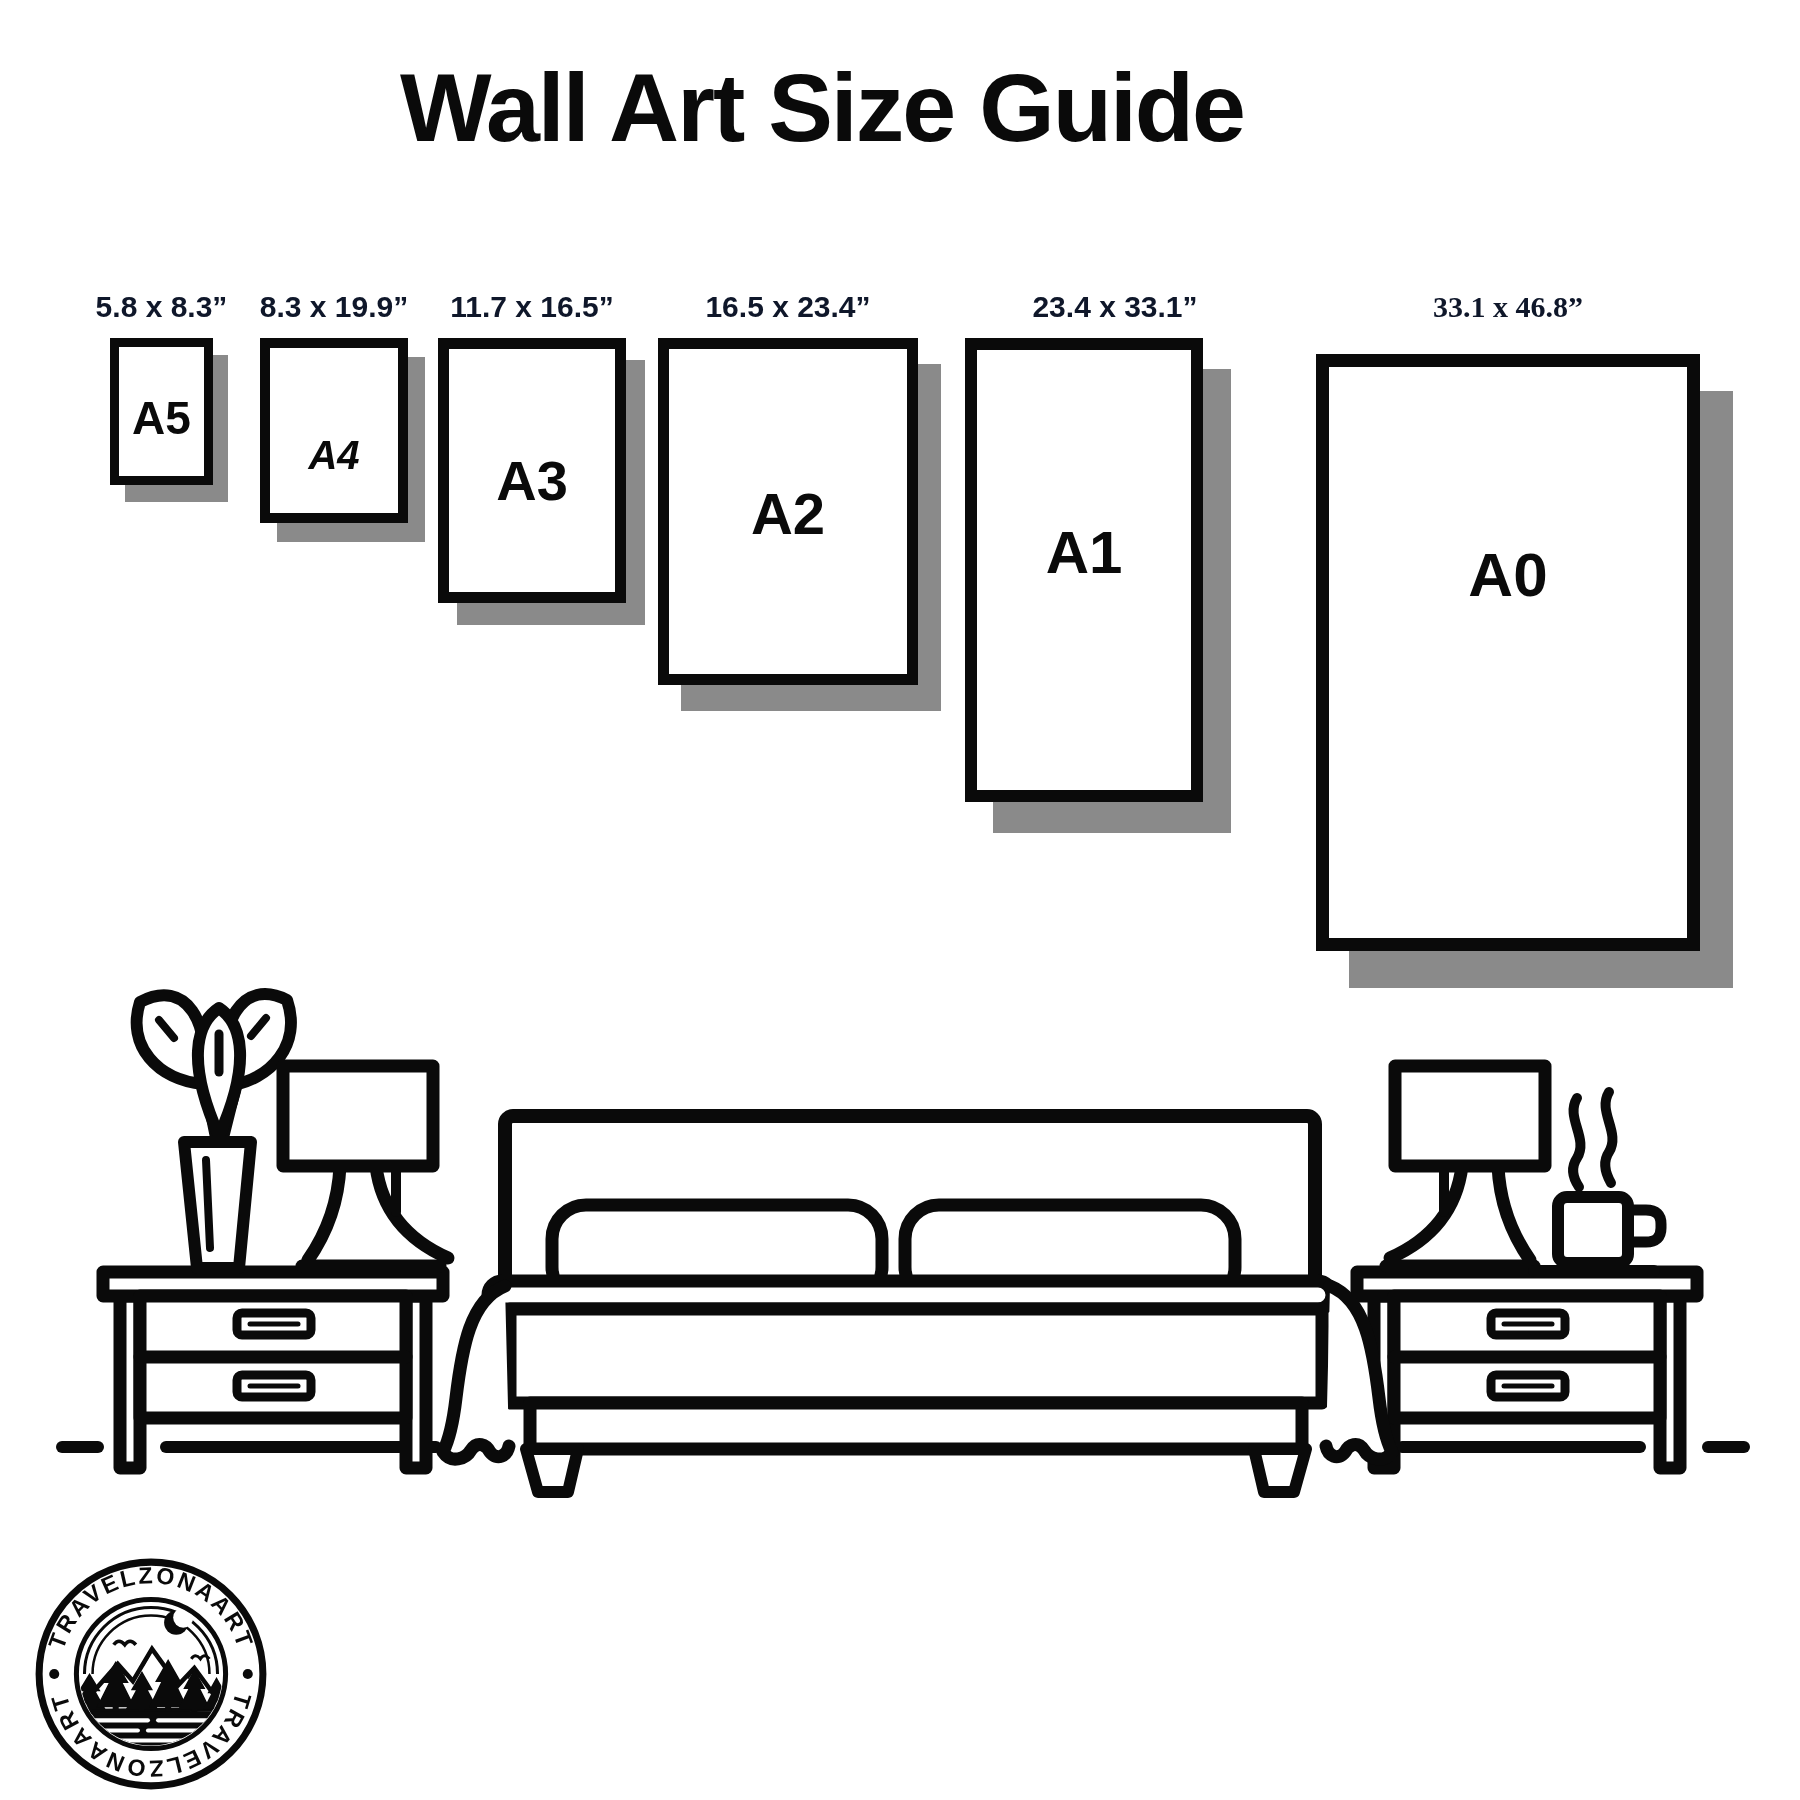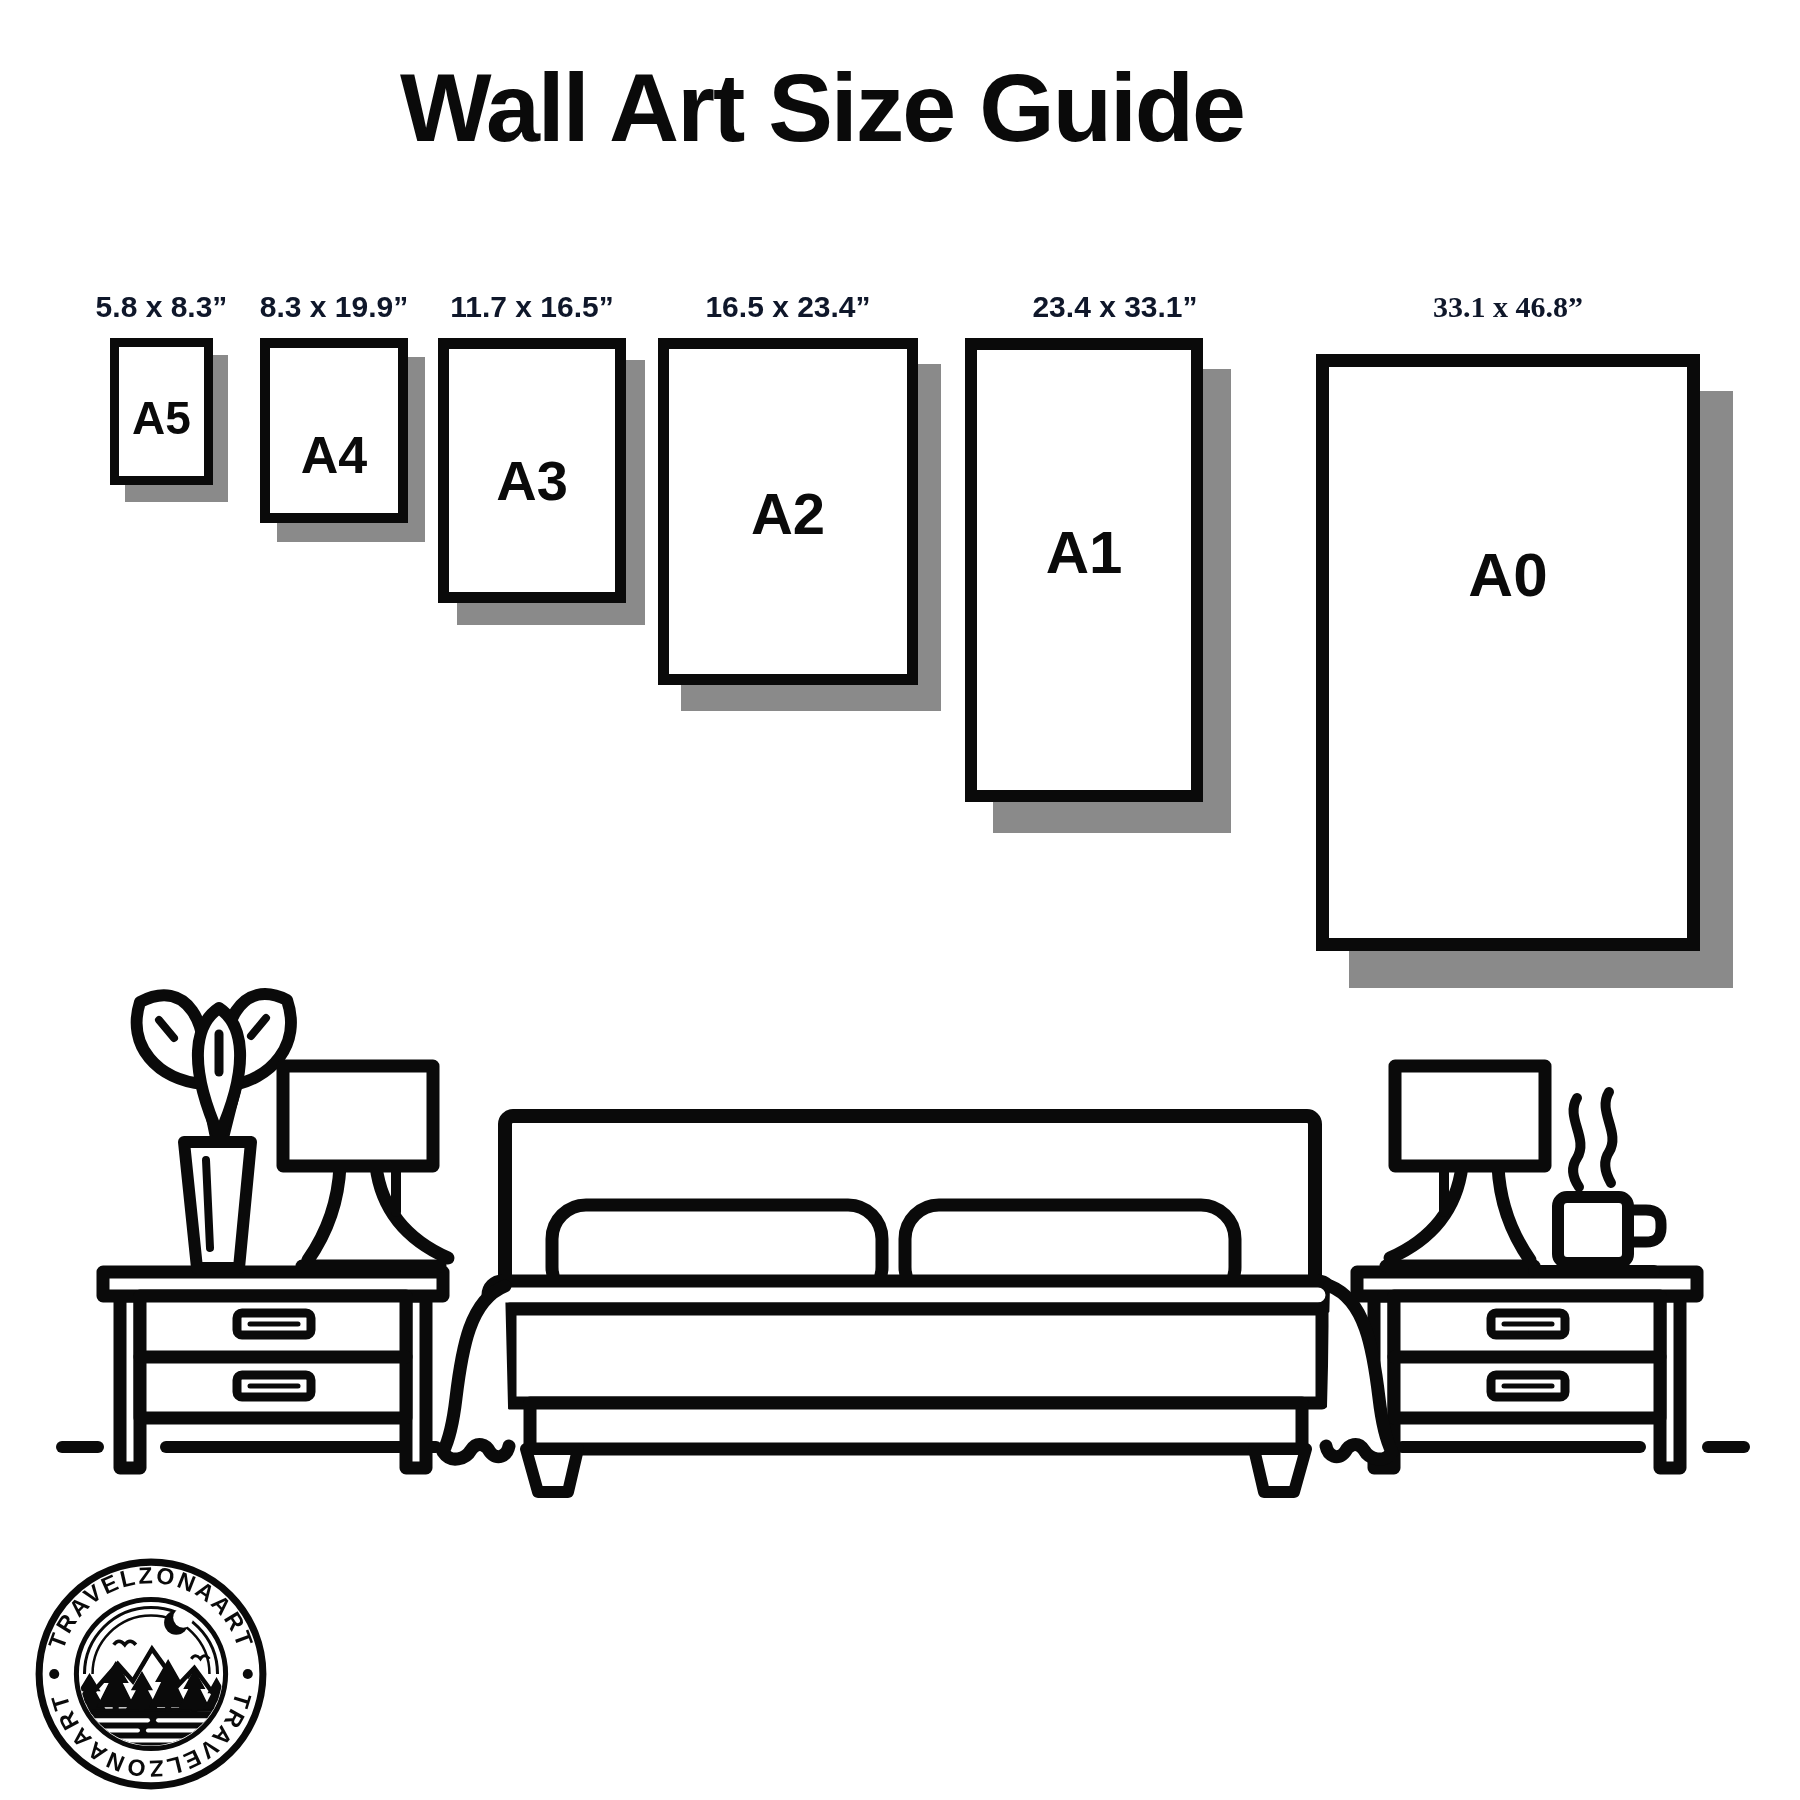--- a/index.html
+++ b/index.html
@@ -26,21 +26,21 @@
   <div>
     <div class="frame-group">
       <div class="dim-label" style="left: 30px; width: 263px;">5.8 x 8.3”</div>
       <div class="frame" style="left: 110px; top: 338px; width: 103px; height: 147px; border-width: 9px; box-shadow: rgb(138, 138, 138) 15px 17px 0px 0px;">
         <span class="letter" style="font-size: 46px; transform: translateY(calc(-50% + 6px));">A5</span>
       </div>
     </div>
     <div class="frame-group">
       <div class="dim-label" style="left: 180px; width: 308px;">8.3 x 19.9”</div>
       <div class="frame" style="left: 260px; top: 338px; width: 148px; height: 185px; border-width: 10px; box-shadow: rgb(138, 138, 138) 17px 19px 0px 0px;">
-        <span class="letter" style="font-size: 52px; transform: translateY(calc(-50% + 24px));">A4</span>
+        <span class="letter" style="font-size: 40px; transform: translateY(calc(-50% + 24px)); font-style: italic;">A4</span>
       </div>
     </div>
     <div class="frame-group">
       <div class="dim-label" style="left: 358px; width: 348px;">11.7 x 16.5”</div>
       <div class="frame" style="left: 438px; top: 338px; width: 188px; height: 265px; border-width: 11px; box-shadow: rgb(138, 138, 138) 19px 22px 0px 0px;">
         <span class="letter" style="font-size: 56px; transform: translateY(calc(-50% + 10px));">A3</span>
       </div>
     </div>
     <div class="frame-group">
       <div class="dim-label" style="left: 578px; width: 420px;">16.5 x 23.4”</div>

